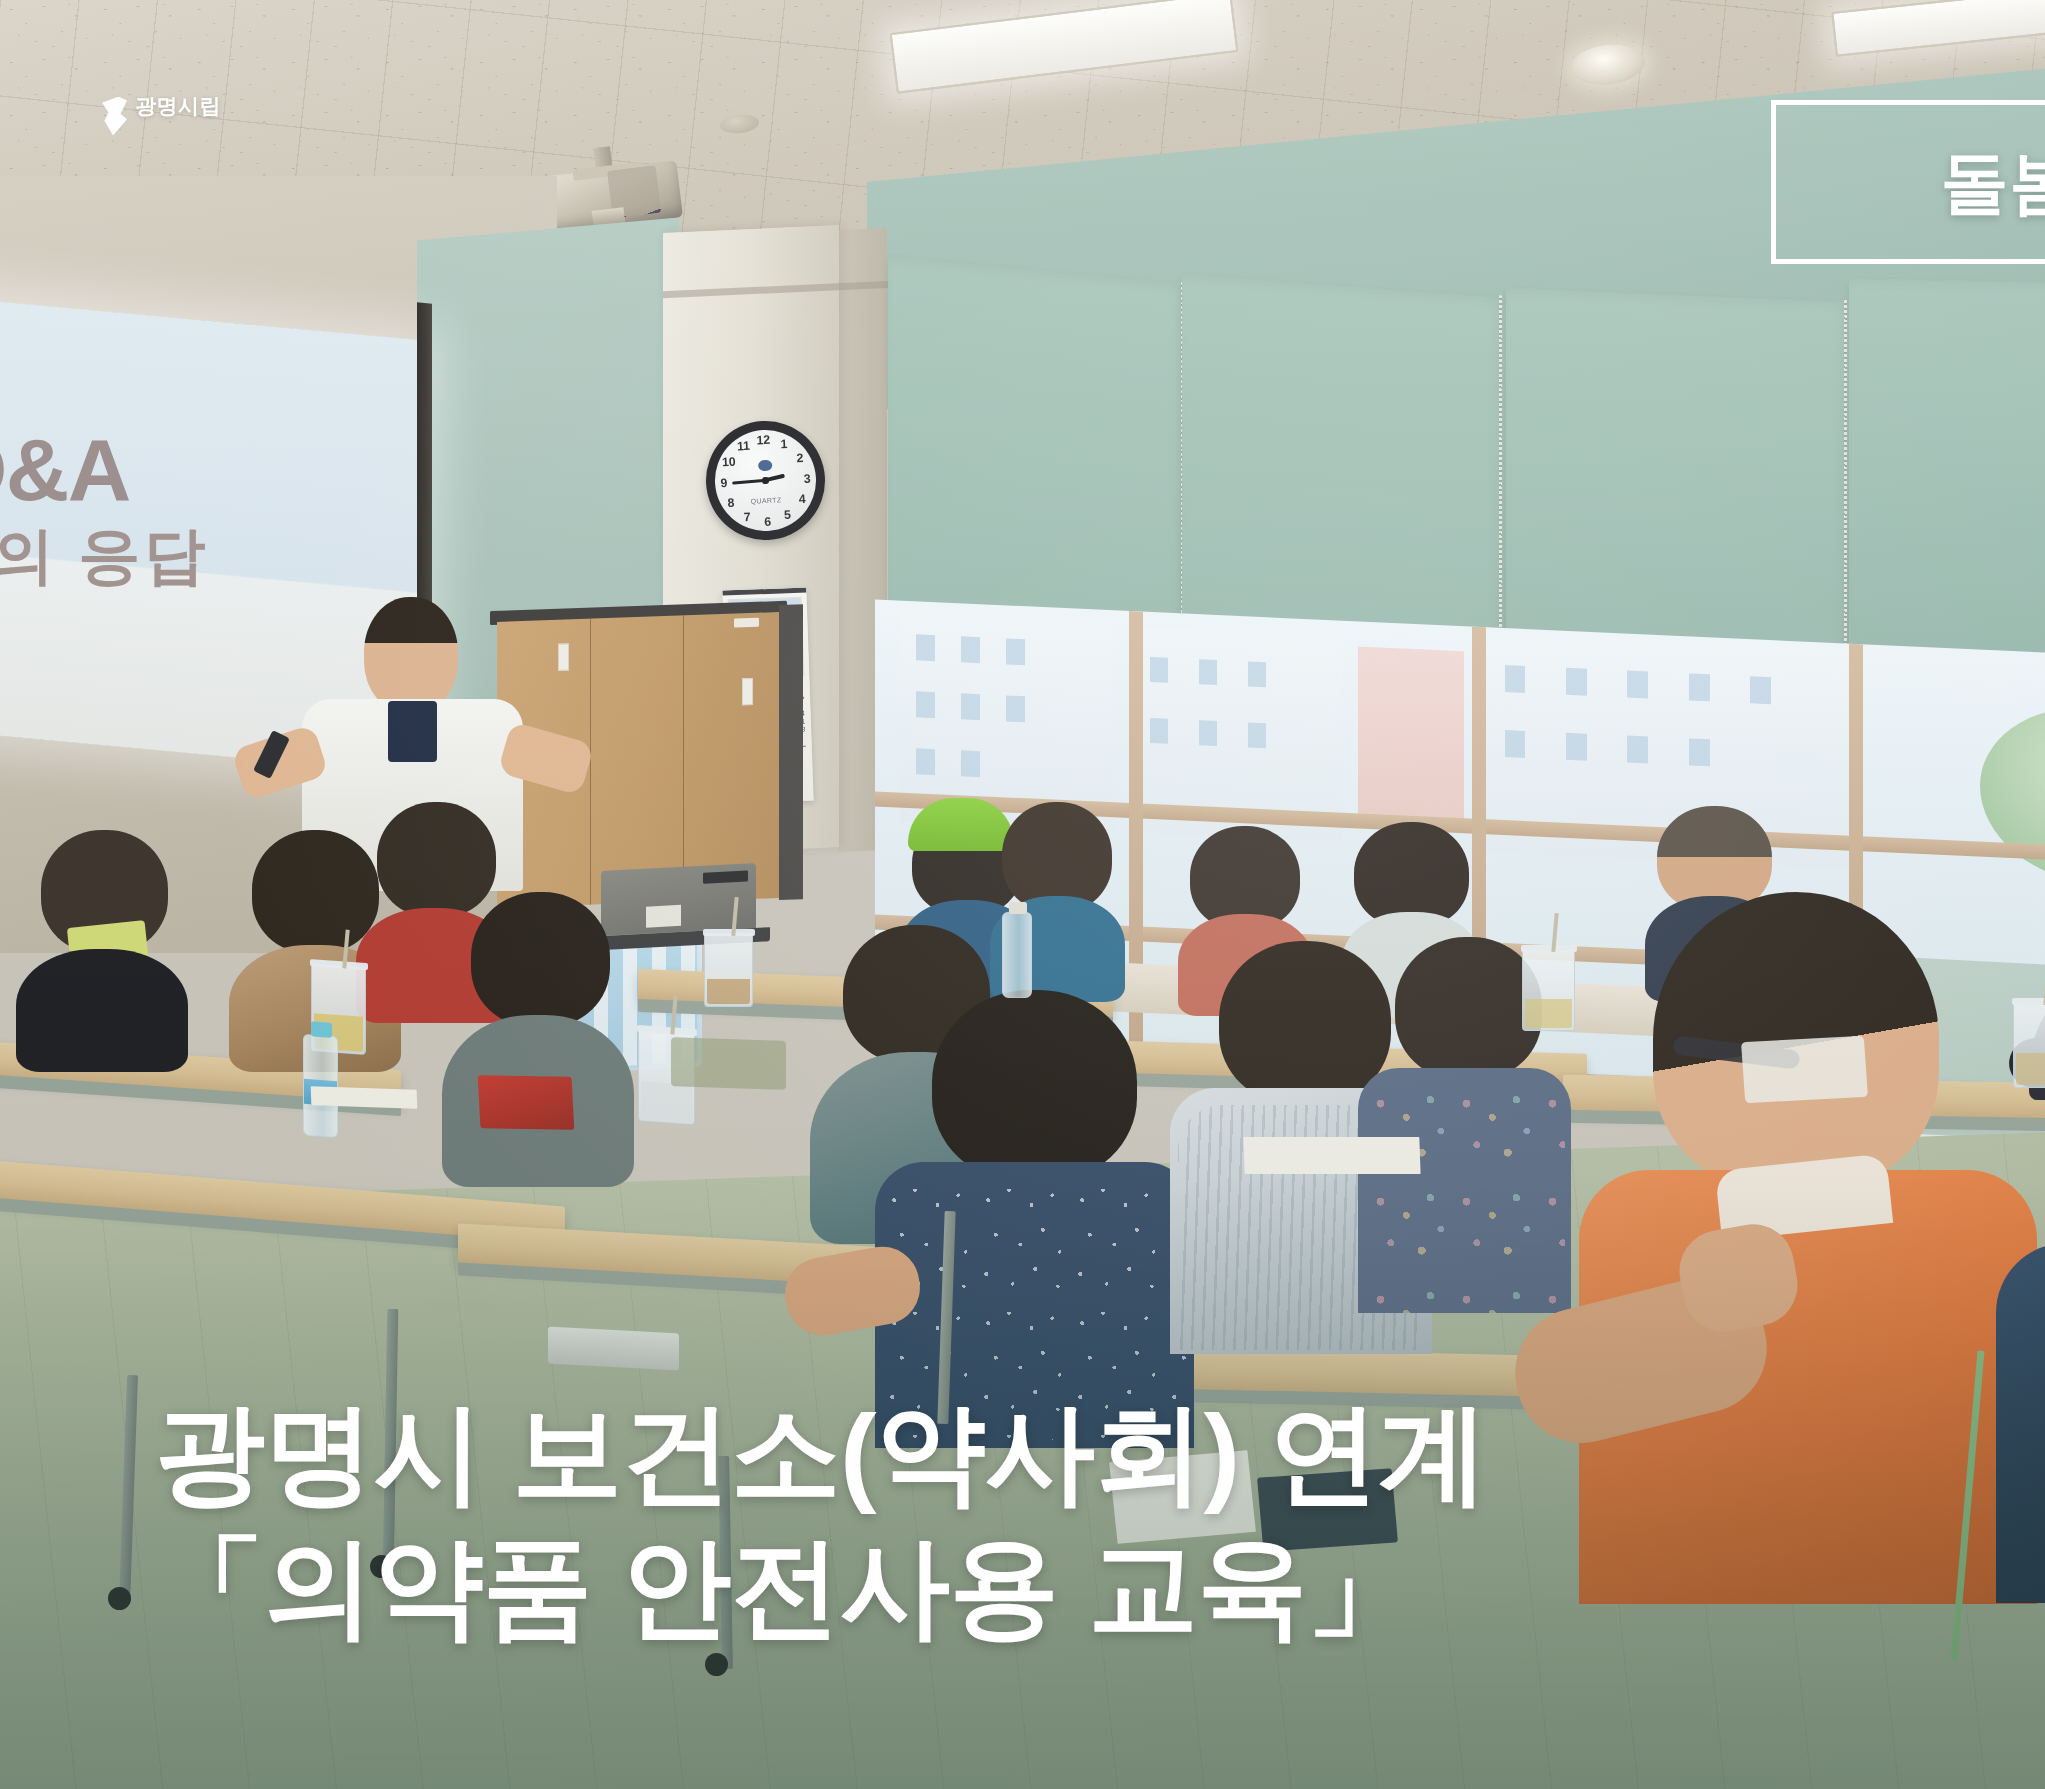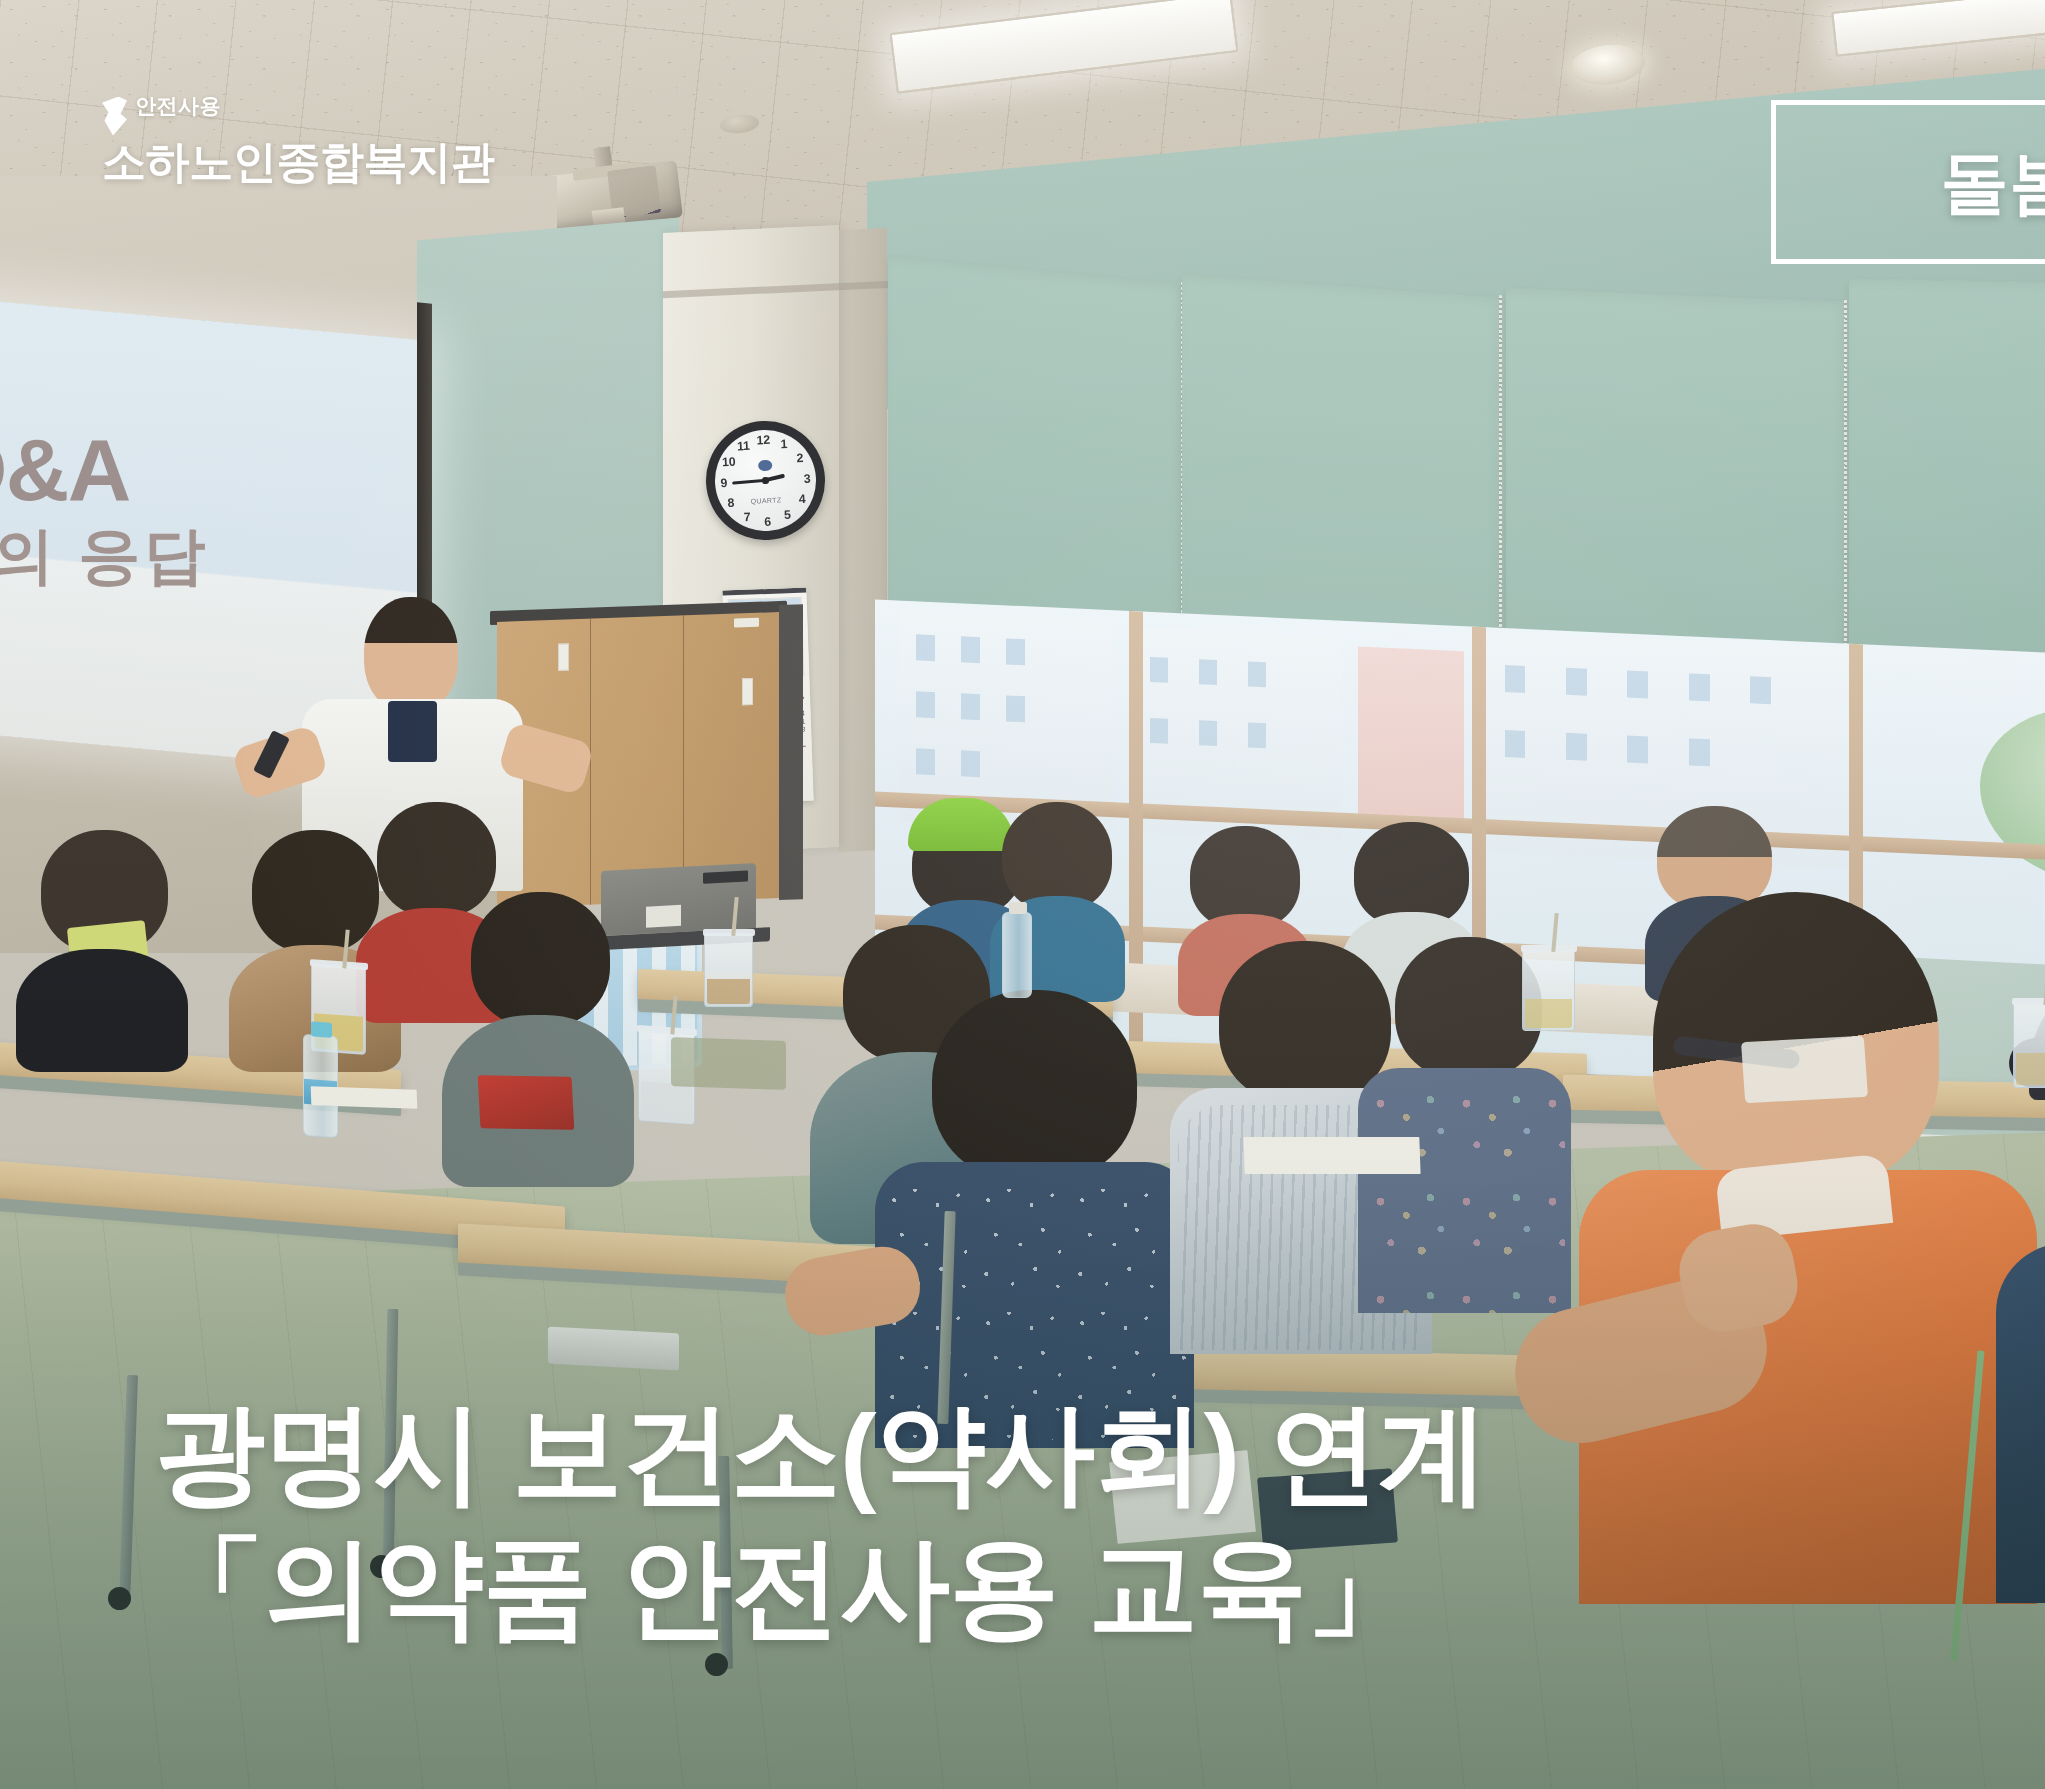--- a/index.html
+++ b/index.html
@@ -759,24 +759,23 @@
     <div style="position:absolute;left:671px;top:1039px;width:115px;height:49px;background:rgba(150,160,120,.6);border-radius:4.1px;transform:skewY(2deg);"></div>
 
     <div class="grade"></div>
     <div class="bottomtint"></div>
   </div>
 
   <div class="logo-block">
     <div class="logo-row">
       <div class="logo-mark"></div>
       <div>
-        <div class="logo-sub">안전사용</div>
-      </div>
-    </div>
-    <div class="logo-main">소하노인종합복지관</div>
+        <div class="logo-sub">광명시립</div>
+      </div>
+    </div>
   </div>
 
   <div class="dept-badge">
     <div class="txt">돌봄연계과</div>
   </div>
 
   <div class="main-title">
     <div class="title-line">광명시 보건소(약사회) 연계</div>
     <div class="title-line">「의약품 안전사용 교육」</div>
   </div>

